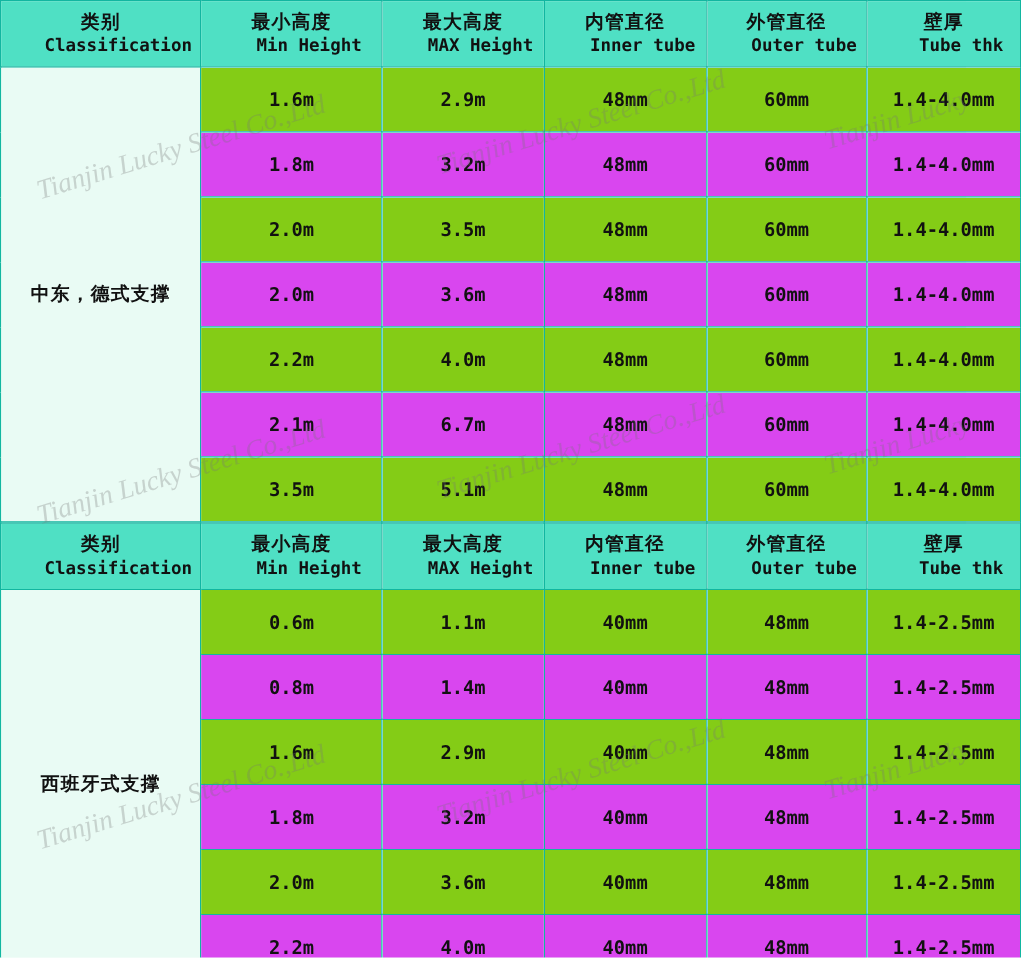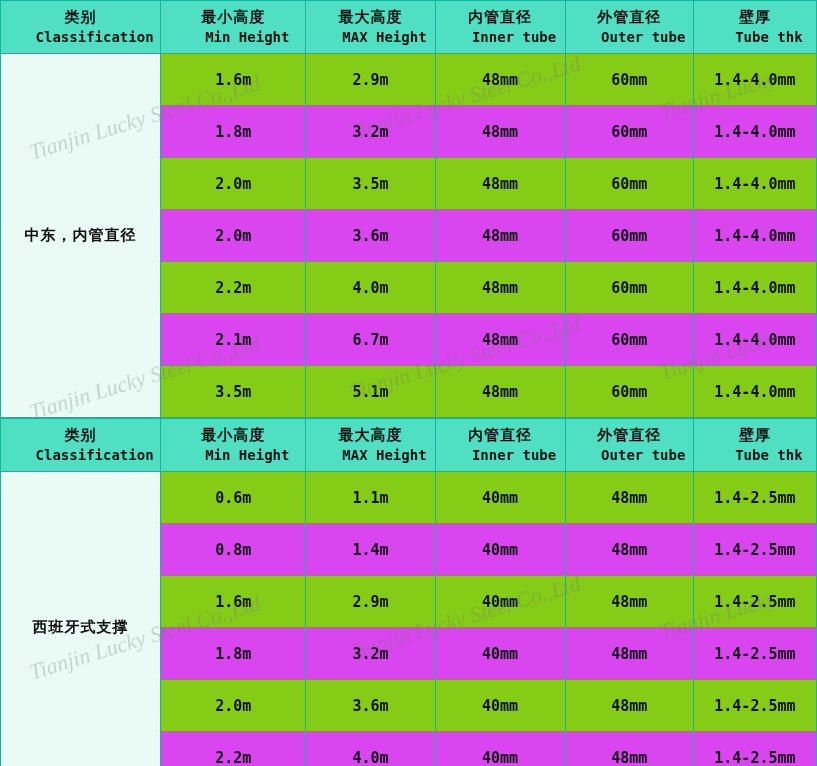--- a/index.html
+++ b/index.html
@@ -132,21 +132,21 @@
           <span class="zh">外管直径</span>
           <span class="en">Outer tube</span>
         </td>
         <td>
           <span class="zh">壁厚</span>
           <span class="en">Tube thk</span>
         </td>
       </tr>
 
       <tr class="body light">
-        <td class="group" rowspan="7">中东，内管直径</td>
+        <td class="group" rowspan="7">中东，德式支撑</td>
         <td>1.6m</td>
         <td>2.9m</td>
         <td>48mm</td>
         <td>60mm</td>
         <td>1.4-4.0mm</td>
       </tr>
       <tr class="body dark">
         <td>1.8m</td>
         <td>3.2m</td>
         <td>48mm</td>

